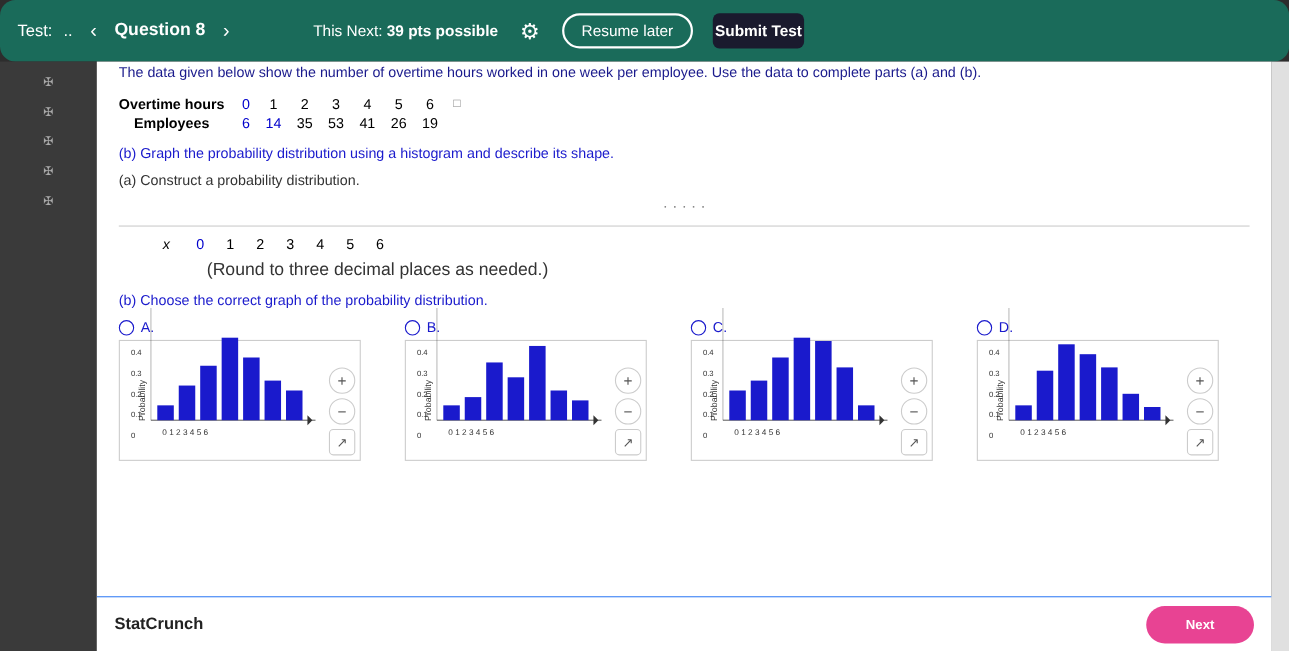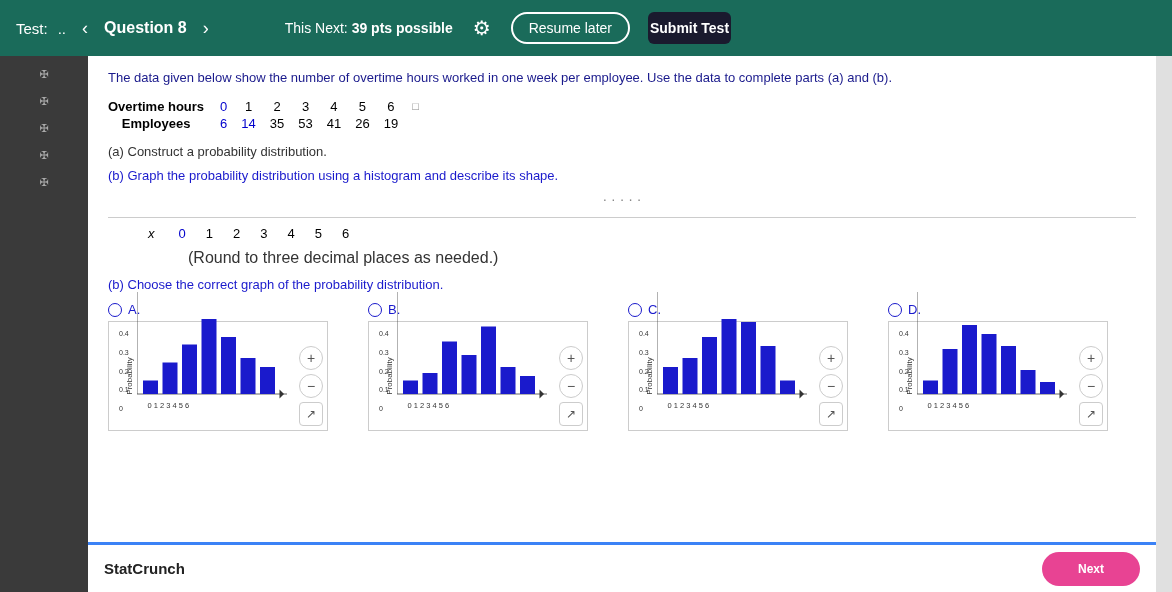--- a/index.html
+++ b/index.html
@@ -7,20 +7,21 @@
 
     
     .header {
       background: #1a6b5a;
       color: white;
       display: flex;
       align-items: center;
       padding: 0 16px;
       height: 56px;
       gap: 10px;
+      border-radius: 14px;
     }
     .header-nav-btn {
       background: transparent;
       border: none;
       color: white;
       font-size: 18px;
       cursor: pointer;
       padding: 2px 6px;
     }
     .header-gear {
@@ -74,21 +75,21 @@
       padding: 4px;
       cursor: pointer;
       text-align: center;
     }
 
     
     .content-panel {
       flex: 1;
       background: white;
       overflow-y: auto;
-      padding: 12px 20px;
+      padding: 0 20px;
       position: relative;
     }
 
     
     .scrollbar-area {
       width: 16px;
       background: #e0e0e0;
     }
 
     .intro-text {
@@ -290,21 +291,21 @@
     }
 
     
     .bottom-bar {
       position: absolute;
       bottom: 0;
       left: 0;
       right: 0;
       height: 50px;
       background: white;
-      border-top: 3px solid #3b82f6;
+      border-top: 1px solid #3b82f6;
       display: flex;
       align-items: center;
       padding: 0 16px;
     }
     .statcrunch-label {
       font-size: 15px;
       font-weight: bold;
       color: #222;
     }
     .next-btn {
@@ -374,24 +375,24 @@
           <td>35</td>
           <td>53</td>
           <td>41</td>
           <td>26</td>
           <td>19</td>
         </tr>
       </tbody>
         </table>
     </div>
 
-    <p class="instructions">(a) Construct a probability distribution.</p>
     <p class="instructions">
       <span style="color:#1a1acc;">(b) Graph the probability distribution using a histogram and describe its shape.</span>
     </p>
+    <p class="instructions">(a) Construct a probability distribution.</p>
 
     <div class="dots-row">· · · · ·</div>
     <hr class="divider">
 
 
     <div class="prob-table-container">
       <table class="prob-table">
         <tbody>
             <tr>
           <td class="row-label">x</td>

